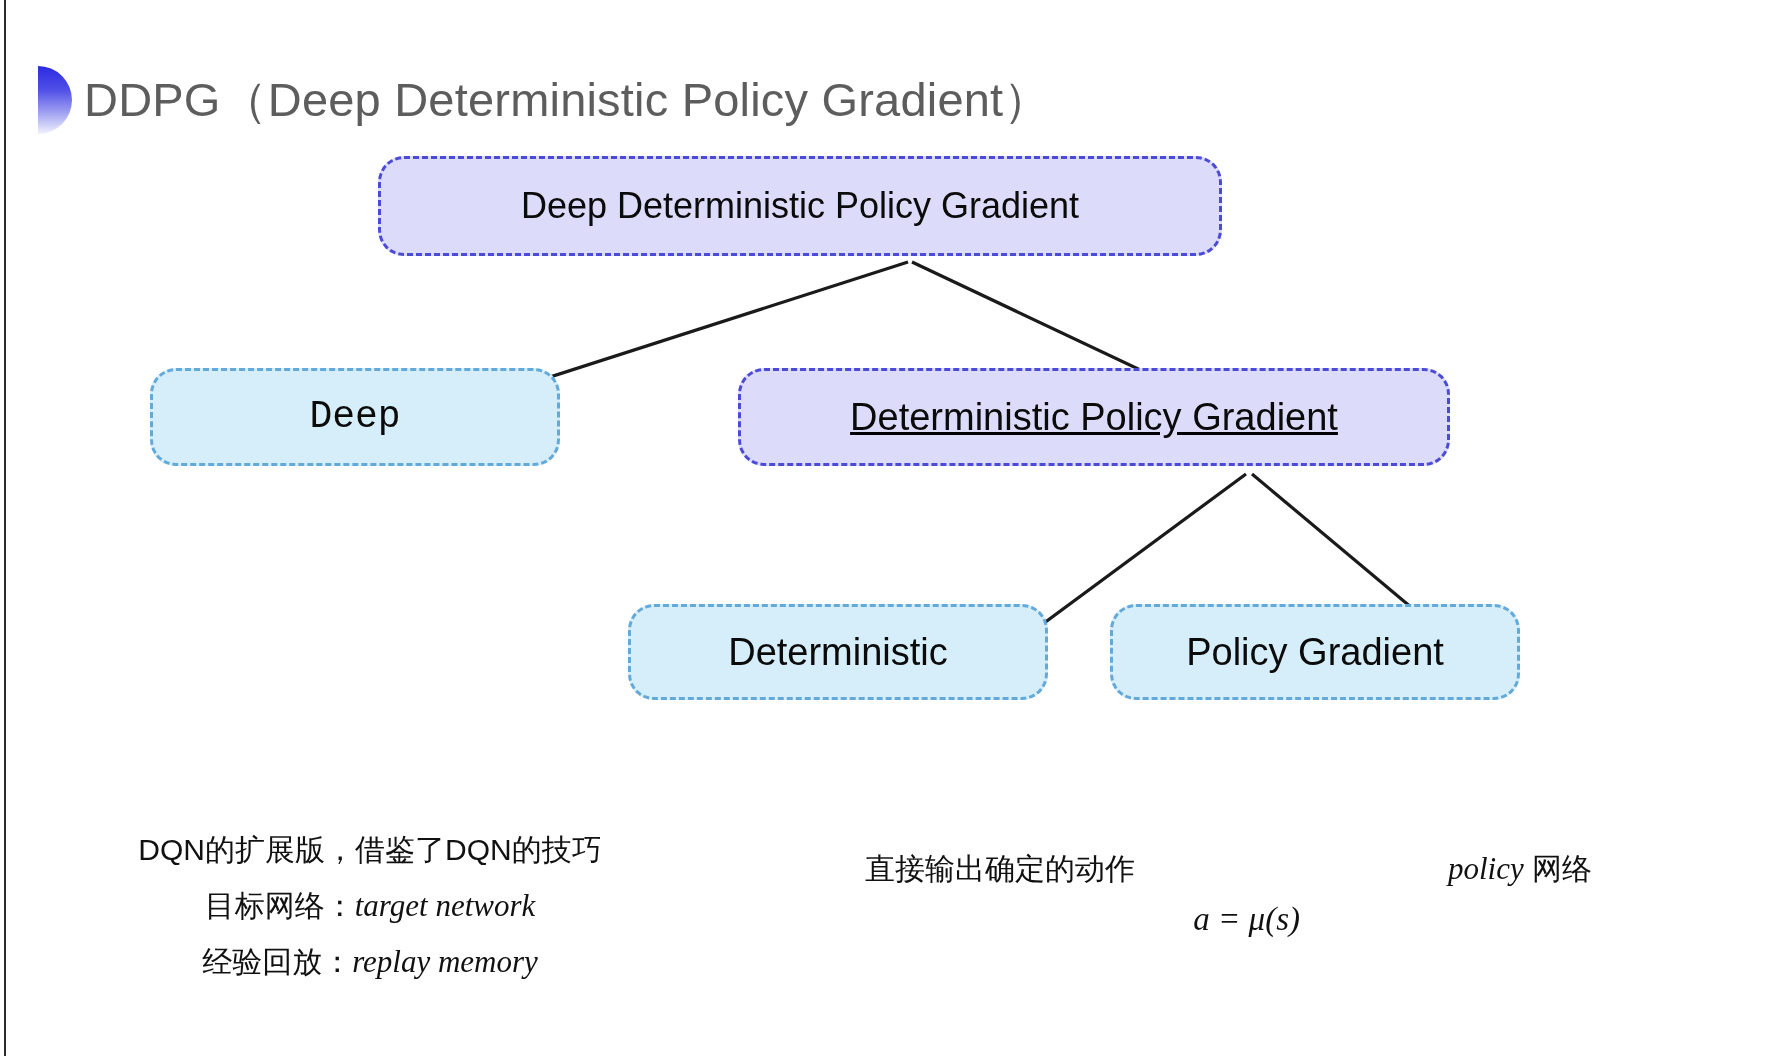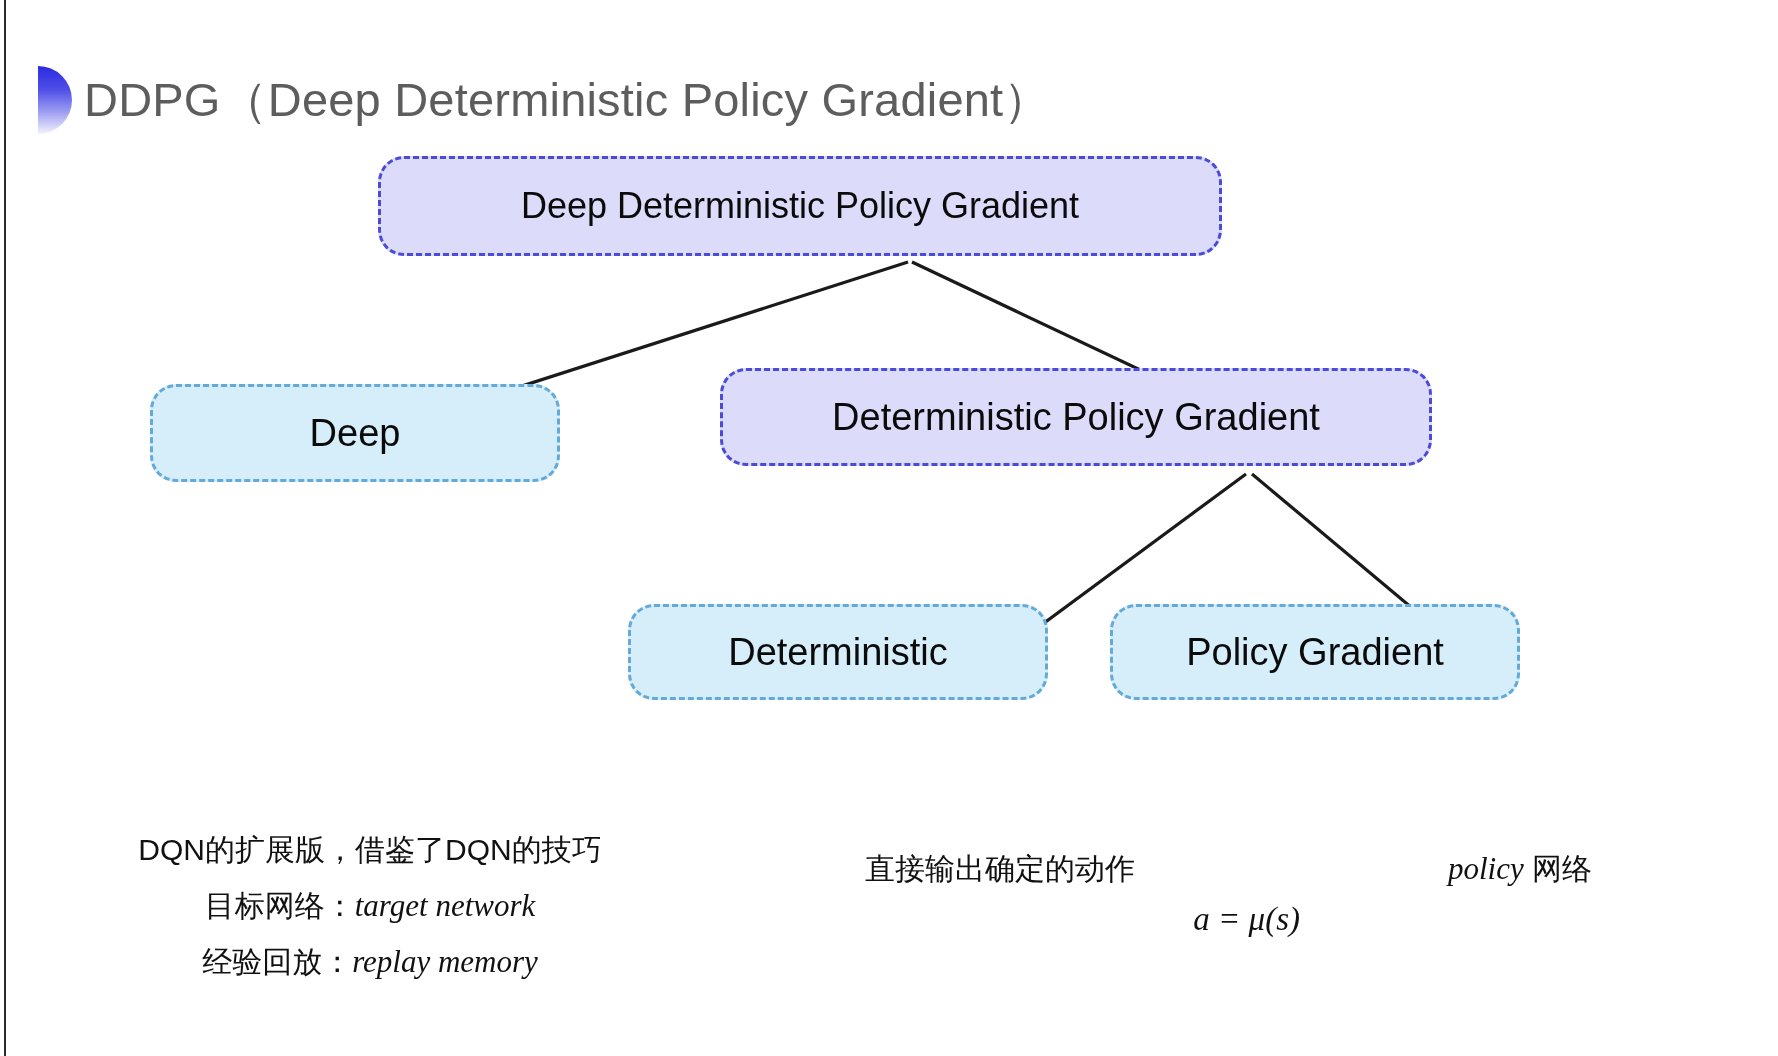--- a/index.html
+++ b/index.html
@@ -67,22 +67,22 @@
     background: #d6eef9;
     border: 3px dashed #63a9d9;
   }
   .node-label {
     font-size: 36px;
     line-height: 40px;
     font-weight: 400;
     color: #0b0b0b;
   }
   #node-root        { left: 378px; top: 156px; width: 844px;  height: 100px; }
-  #node-deep        { left: 150px; top: 384px; width: 410px;  height: 98px;  }
-  #node-dpg         { left: 720px; top: 368px; width: 712px;  height: 98px;  }
+  #node-deep        { left: 150px; top: 368px; width: 410px;  height: 98px; font-family: Liberation Mono, monospace;  }
+  #node-dpg         { left: 738px; top: 368px; width: 712px;  height: 98px; text-decoration: underline;  }
   #node-det         { left: 628px; top: 604px; width: 420px;  height: 96px;  }
   #node-pg          { left: 1110px; top: 604px; width: 410px; height: 96px;  }
   #node-root .node-label { font-size: 36px; }
   #node-dpg  .node-label { font-size: 38px; }
   #node-deep .node-label { font-size: 38px; }
   #node-det  .node-label { font-size: 38px; }
   #node-pg   .node-label { font-size: 38px; }
 
   
   #connectors {

